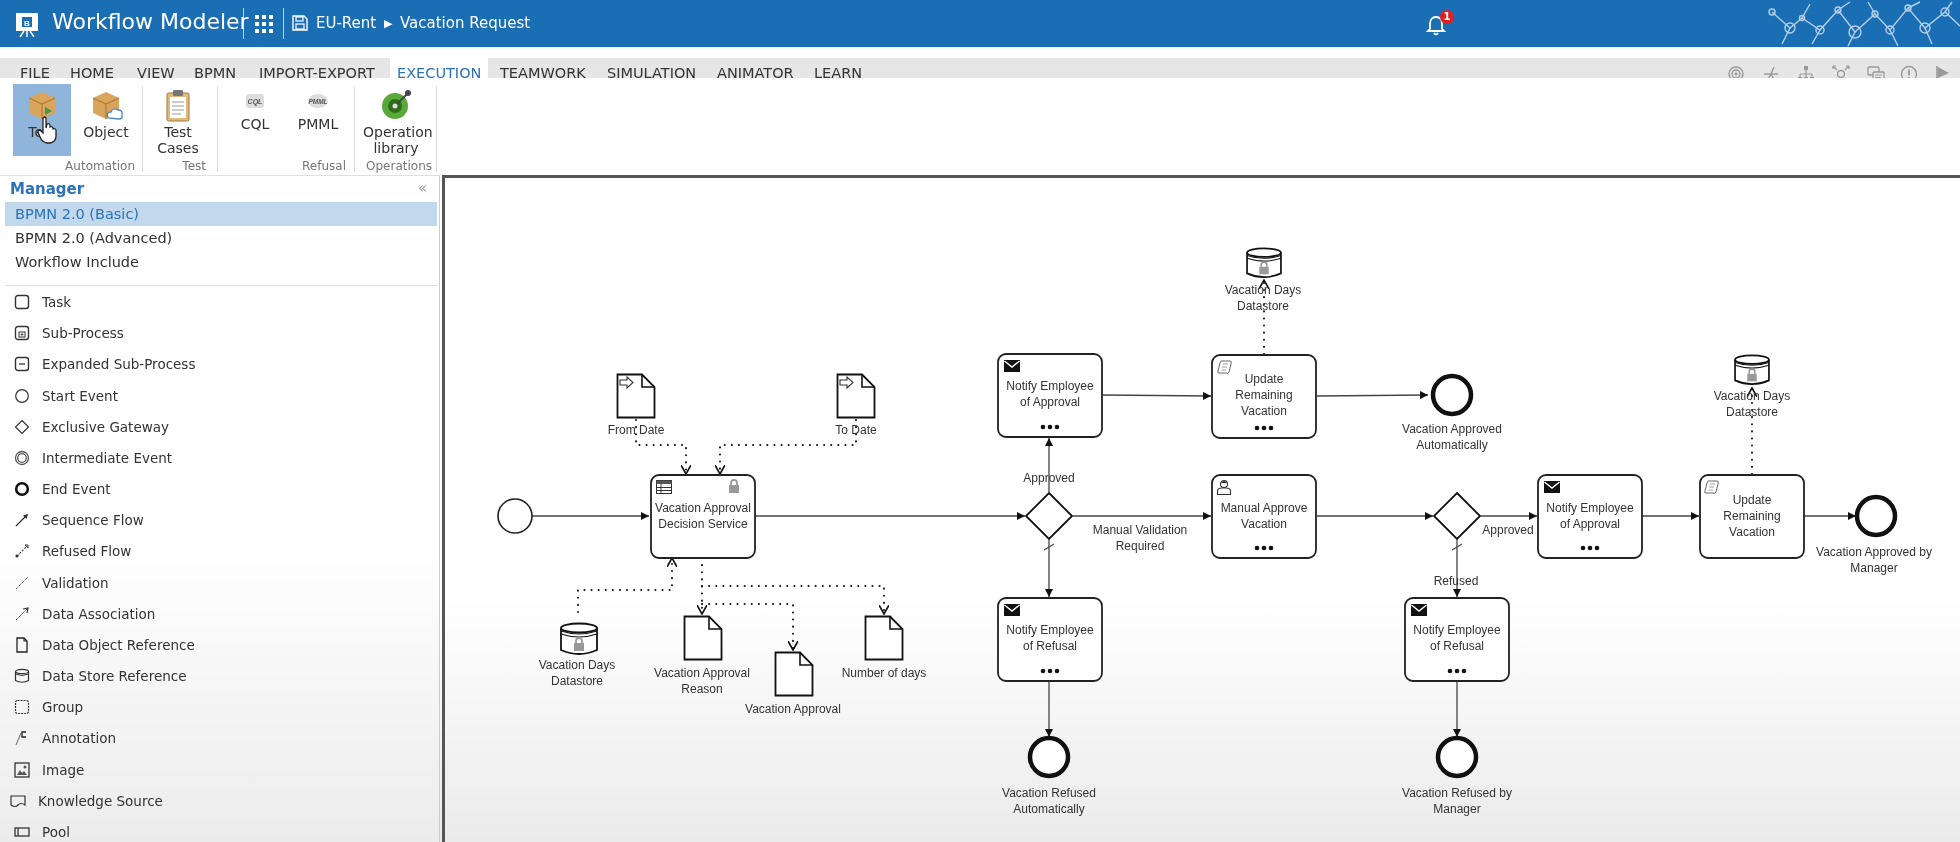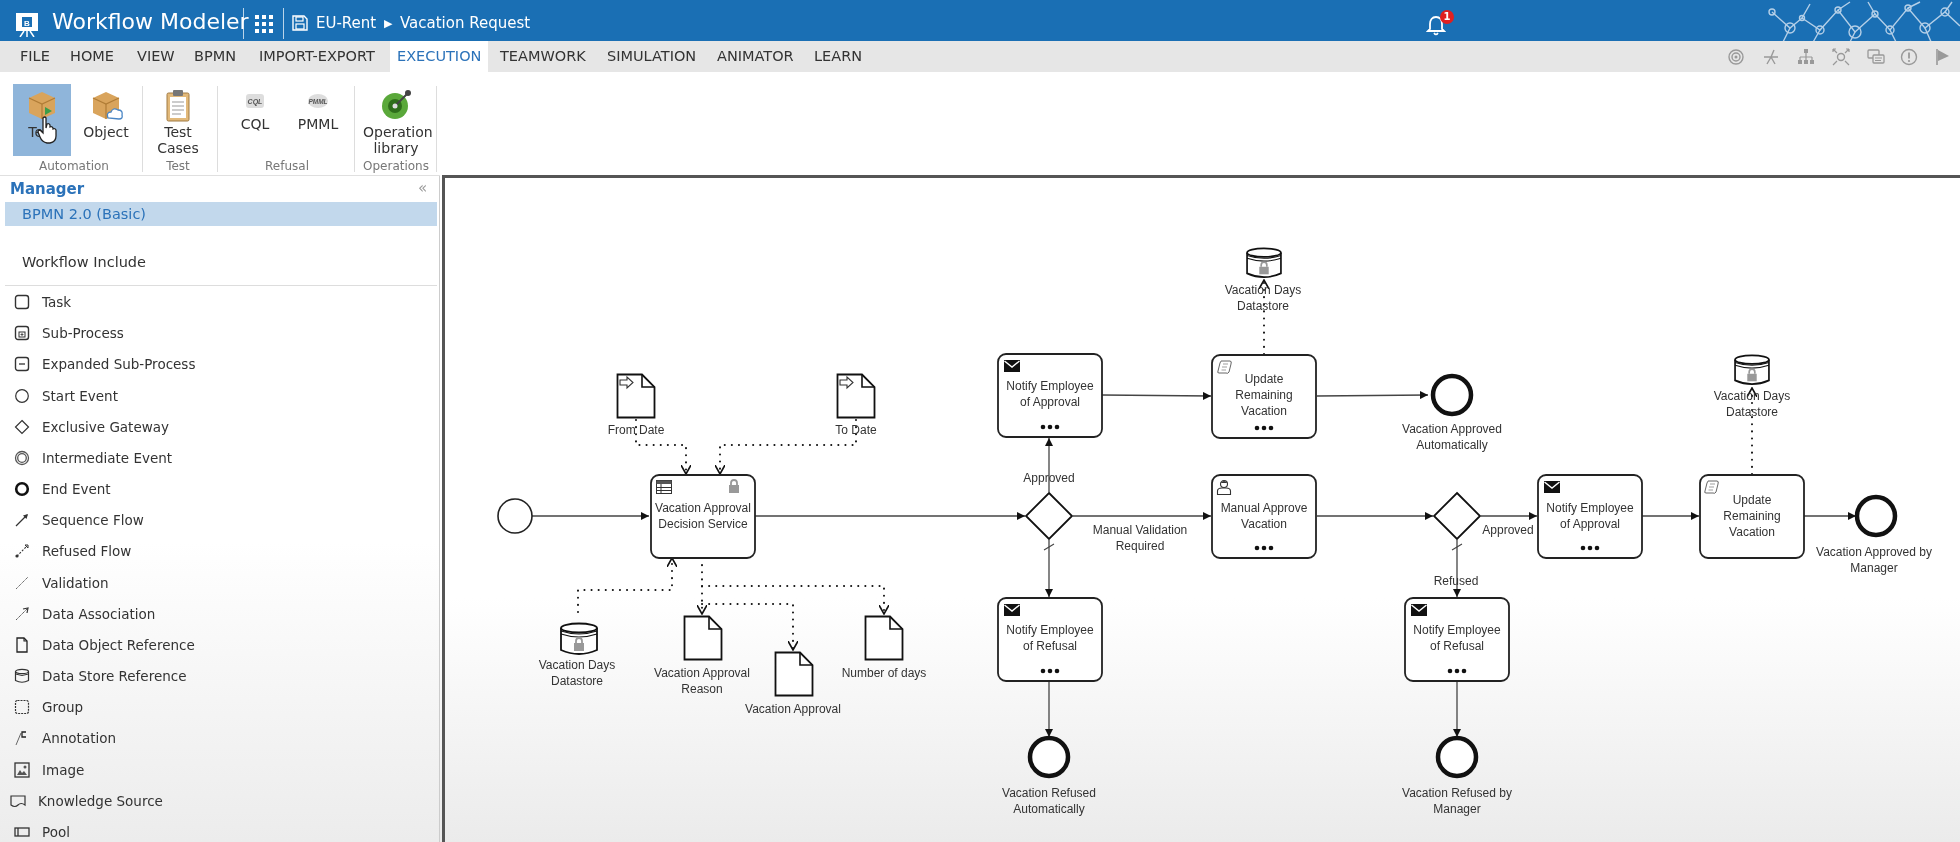--- a/index.html
+++ b/index.html
@@ -8,41 +8,41 @@
   #topbar .logo { position: absolute; left: 14px; top: 11px; width: 26px; height: 26px; }
   #topbar .app-title { position: absolute; left: 52px; top: 9px; font-size: 22px; color: #fff; }
   #topbar .sep { position: absolute; top: 8px; width: 1px; height: 31px; background: rgba(255,255,255,0.7); }
   #topbar .apps-icon { position: absolute; left: 254px; top: 14px; width: 20px; height: 20px; }
   #topbar .save-icon { position: absolute; left: 292px; top: 15px; width: 16px; height: 16px; }
   #topbar .crumb { position: absolute; top: 14px; font-size: 15px; color: #fff; }
   #topbar .bell { position: absolute; left: 1426px; top: 14px; width: 20px; height: 22px; }
   #topbar .badge { position: absolute; left: 1440px; top: 10px; width: 14px; height: 14px; border-radius: 50%; background: #e02020; color: #fff; font-size: 10px; font-weight: bold; text-align: center; line-height: 14px; }
   #topbar .network { position: absolute; left: 1760px; top: 0; width: 200px; height: 47px; }
 
-  #menubar { position: absolute; left: 0; top: 41px; width: 1960px; height: 31px; background: #e6e6e6; }
+  #menubar { position: absolute; left: 0; top: 58px; width: 1960px; height: 31px; background: #e6e6e6; }
   #menubar .menu-item { position: absolute; top: 0; height: 31px; line-height: 31px; font-size: 14.5px; color: #333; padding: 0 7px; }
   #menubar .menu-item.active { background: #fff; color: #2b72b9; }
   #menubar .search { position: absolute; left: 1410px; top: 4px; width: 292px; height: 24px; background: #fff; margin-top: 30px; }
   #menubar .search .q-icon { position: absolute; left: 6px; top: 5px; width: 14px; height: 14px; }
   #menubar .search input { position: absolute; left: 22px; top: 2px; width: 260px; height: 20px; border: none; outline: none; font-size: 14.5px; color: #777; background: transparent; font-family: "DejaVu Sans", sans-serif; }
   #menubar .tool-icon { position: absolute; top: 7px; width: 18px; height: 18px; }
 
   #ribbon { position: absolute; left: 0; top: 78px; width: 440px; height: 97px; background: #fff; }
   #ribbon .rbtn { position: absolute; top: 6px; height: 72px; text-align: center; font-size: 14px; color: #333; }
   #ribbon .rbtn.active { background: #8fb5da; }
   #ribbon .rbtn .ico { display: block; margin: 4px auto 0; width: 34px; height: 34px; }
   #ribbon .rbtn .lbl { display: block; line-height: 16px; margin-top: 2px; }
-  #ribbon .group-label { position: absolute; top: 81px; font-size: 12px; color: #777; text-align: center; }
+  #ribbon .group-label { position: absolute; top: 81px; font-size: 12px; color: #777; text-align: right; }
   #ribbon .gsep { position: absolute; top: 8px; width: 1px; height: 86px; background: #ddd; }
   #ribbon-bottom { position: absolute; left: 0; top: 175px; width: 440px; height: 1px; background: #e0e0e0; }
 
   #sidebar { position: absolute; left: 0; top: 176px; width: 440px; height: 666px; background: linear-gradient(#fff 0%, #fff 55%, #ececec 100%); border-right: 1px solid #ccc; }
   #sidebar .shapes-title { position: absolute; left: 10px; top: 4px; font-size: 15px; font-weight: bold; color: #2b72b9; }
   #sidebar .collapse { position: absolute; left: 418px; top: 3px; font-size: 15px; color: #999; }
-  #sidebar .lib-item { position: absolute; left: 5px; width: 432px; height: 24px; line-height: 24px; font-size: 14.5px; color: #333; padding-left: 17px; }
+  #sidebar .lib-item { position: absolute; left: 5px; width: 432px; height: 24px; line-height: 24px; font-size: 14.5px; color: #333; padding-left: 10px; }
   #sidebar .lib-item.selected { background: #c2d8ec; color: #2b72b9; }
   #sidebar .divider { position: absolute; left: 5px; top: 109px; width: 432px; height: 1px; background: #ddd; }
   #sidebar .shape-item { position: absolute; left: 14px; height: 22px; font-size: 13.5px; color: #333; }
   #sidebar .shape-item svg { position: absolute; left: 0; top: 2px; width: 16px; height: 16px; }
   #sidebar .shape-item span { position: absolute; left: 28px; top: 2px; white-space: nowrap; }
 
   #canvas-wrap { position: absolute; left: 440px; top: 78px; width: 1520px; height: 764px; background: linear-gradient(#fff 0%, #fff 68%, #ebebeb 100%); }
   #canvas { position: absolute; left: 442px; top: 175px; width: 1518px; height: 667px; border-left: 3px solid #555; border-top: 3px solid #555; }
   #diagram { position: absolute; left: 0; top: 0; width: 1960px; height: 842px; pointer-events: none; }
   #diagram * { pointer-events: auto; }
@@ -229,20 +229,21 @@
   <svg style="position:absolute;left:36px;top:38px;width:24px;height:28px" viewBox="0 0 24 28">
     <path d="M7 2 Q9 0 10 2 V12 L11 8 Q13 7 14 9 L14 11 Q16 10 17 12 L17 13 Q19 12 20 14 V20 Q20 26 14 27 H11 Q6 26 4 21 L2 16 Q2 14 4 14 L7 17 Z" fill="#fff" stroke="#222" stroke-width="1.3"></path>
   </svg>
 </div>
 <div id="ribbon-bottom"></div>
 
 <div id="sidebar">
   <div class="shapes-title">Manager</div>
   <div class="collapse">«</div>
   <div class="lib-item selected" style="top:26px">BPMN 2.0 (Basic)</div>
+  <div class="lib-item" style="top:50px">BPMN 2.0 (Advanced)</div>
   <div class="lib-item" style="top:74px">Workflow Include</div>
   <div class="divider"></div>
 
   <div class="shape-item" style="top:116px">
     <svg viewBox="0 0 16 16">
         <rect x="1.5" y="1.5" width="13" height="13" rx="2.5" fill="none" stroke="#333" stroke-width="1.4"></rect>
       </svg>
     <span>Task</span>
   </div>
   <div class="shape-item" style="top:147px">

